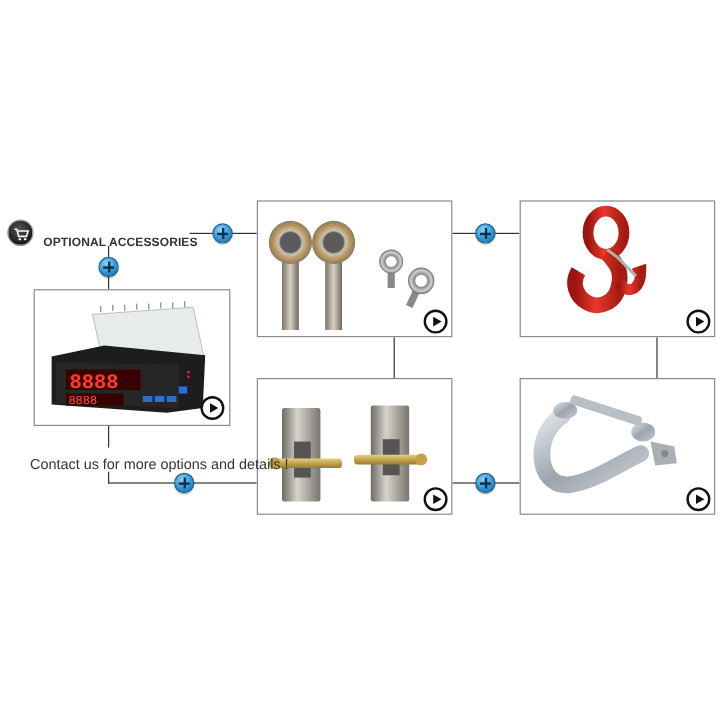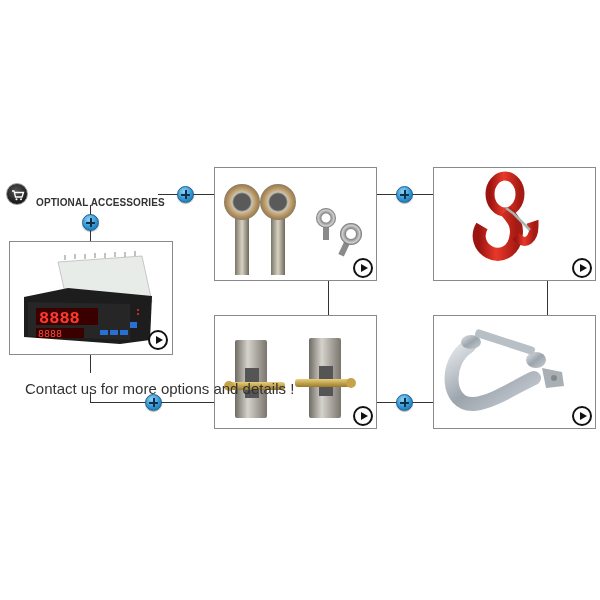--- a/index.html
+++ b/index.html
@@ -9,21 +9,21 @@
   .plus { position: absolute; width: 17px; height: 17px; border-radius: 50%;
     background: radial-gradient(circle at 40% 30%, #8fd2f5 0%, #2f95d2 55%, #1a6aa3 100%);
     border: 1px solid #1b5f8e; box-shadow: 0 1px 1px rgba(0,0,0,0.3); }
   .plus::before, .plus::after { content: ""; position: absolute; background: #0d2f4a; }
   .plus::before { left: 3px; right: 3px; top: 7px; height: 1.6px; }
   .plus::after { top: 3px; bottom: 3px; left: 7px; width: 1.6px; }
   .play { position: absolute; width: 20px; height: 20px; border: 2px solid #111; border-radius: 50%; background: #fff; }
   .play::after { content: ""; position: absolute; left: 6px; top: 4px; border-left: 7px solid #111; border-top: 4px solid transparent; border-bottom: 4px solid transparent; }
   .title { position: absolute; left: 36px; top: 197px; font-size: 10px; font-weight: bold; color: #333; letter-spacing: 0.1px; }
   .cart { position: absolute; left: 6px; top: 183px; width: 22px; height: 22px; border-radius: 50%; background: radial-gradient(circle at 45% 35%, #555 0%, #1a1a1a 70%); border: 1px solid #999; }
-  .contact { position: absolute; left: 25px; top: 380px; font-size: 15px; color: #333; }
+  .contact { position: absolute; left: 25px; top: 380px; font-size: 12px; color: #333; }
   svg { position: absolute; left: 0; top: 0; }
 </style>
 </head>
 <body>
 
 <div class="line" style="left:158px;top:194px;width:56px;height:1px;"></div>
 <div class="line" style="left:90px;top:205px;width:1px;height:36px;"></div>
 <div class="line" style="left:377px;top:194px;width:56px;height:1px;"></div>
 <div class="line" style="left:328px;top:281px;width:1px;height:34px;"></div>
 <div class="line" style="left:547px;top:281px;width:1px;height:34px;"></div>
@@ -40,21 +40,21 @@
   </svg>
 </div>
 <div class="title">OPTIONAL ACCESSORIES</div>
 
 <div class="plus" style="left:177px;top:186px;"></div>
 <div class="plus" style="left:82px;top:214px;"></div>
 <div class="plus" style="left:396px;top:186px;"></div>
 <div class="plus" style="left:145px;top:394px;"></div>
 <div class="plus" style="left:396px;top:394px;"></div>
 
-<div class="box" style="left:9px;top:241px;width:164px;height:114px;">
+<div class="box" style="left:28px;top:241px;width:164px;height:114px;">
   <svg width="164" height="114" viewBox="0 0 164 114">
     <polygon points="48,20 132,14 142,60 58,64" fill="#e8ece8" stroke="#999" stroke-width="0.5"></polygon>
     <g stroke="#666" stroke-width="0.8">
       <line x1="55" y1="18" x2="55" y2="13"></line>
         <line x1="65" y1="17" x2="65" y2="12"></line>
         <line x1="75" y1="17" x2="75" y2="12"></line>
       <line x1="85" y1="16" x2="85" y2="11"></line>
         <line x1="95" y1="16" x2="95" y2="11"></line>
         <line x1="105" y1="15" x2="105" y2="10"></line>
       <line x1="115" y1="15" x2="115" y2="10"></line>

